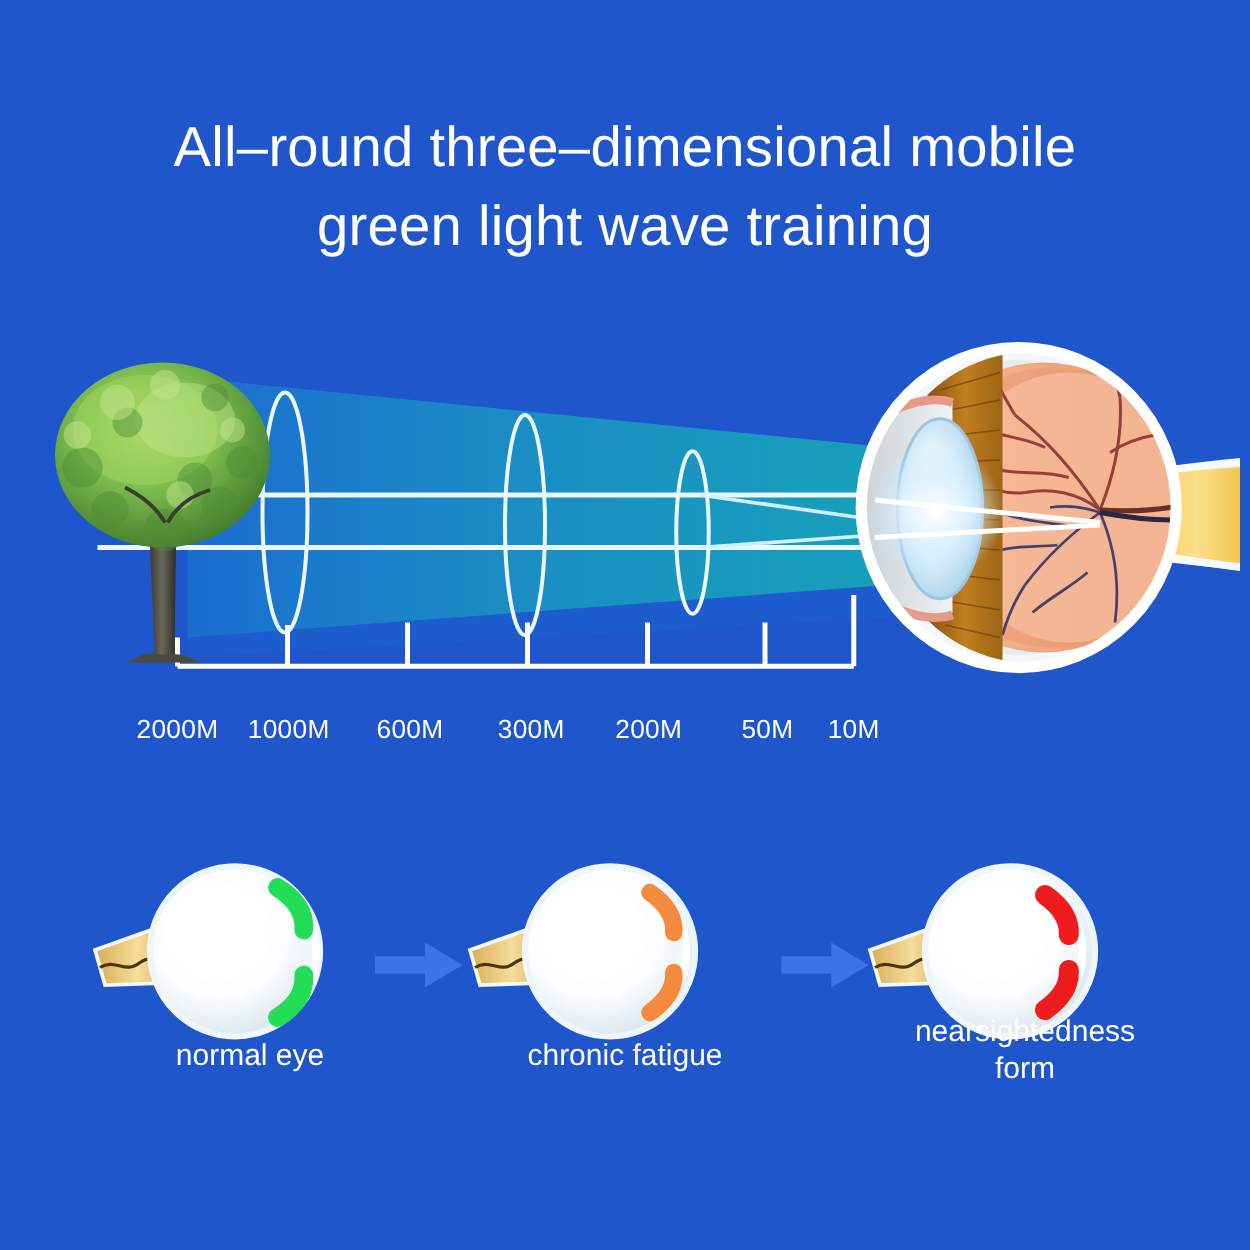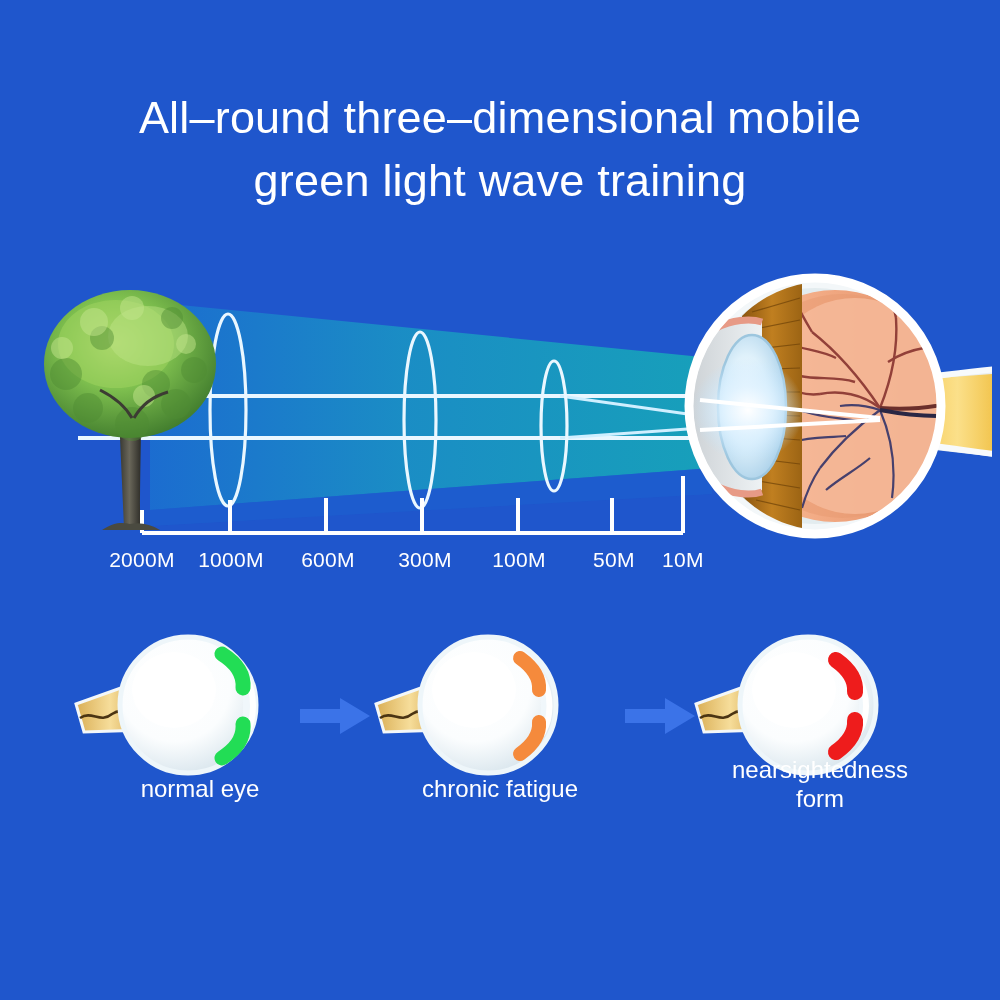--- a/index.html
+++ b/index.html
@@ -22,29 +22,29 @@
   }
   .title .ln{display:block;}
 
   
   .scene{position:absolute;left:0;top:258px;width:1000px;height:330px;}
 
   .tree{position:absolute;left:36px;top:20px;width:190px;height:255px;}
 
   .axis{position:absolute;left:0;top:0;width:1000px;height:330px;}
 
-  .dist-labels{position:absolute;left:0;top:548px;width:1000px;height:34px;}
+  .dist-labels{position:absolute;left:0;top:572px;width:1000px;height:34px;}
   .dist-labels span{
     position:absolute;color:#ffffff;font-size:21px;
     transform:translateX(-50%);white-space:nowrap;
     font-weight:400;letter-spacing:.3px;
   }
 
   
-  .eyes{position:absolute;left:0;top:612px;width:1000px;height:230px;}
+  .eyes{position:absolute;left:0;top:668px;width:1000px;height:230px;}
   .eye-unit{position:absolute;top:0;width:260px;height:185px;}
   .eye-cap{
     position:absolute;width:340px;text-align:center;color:#fff;
     font-size:24px;line-height:29px;left:50%;transform:translateX(-50%);
   }
   .arrow{position:absolute;top:84px;width:70px;height:40px;}
 </style>
 </head>
 <body>
 
@@ -240,21 +240,21 @@
         <path d="M98,140 C106,126 118,118 132,114"></path>
       </g>
     </svg>
   </div>
 
   <div class="dist-labels">
     <span style="left:142px">2000M</span>
     <span style="left:231px">1000M</span>
     <span style="left:328px">600M</span>
     <span style="left:425px">300M</span>
-    <span style="left:519px">100M</span>
+    <span style="left:519px">200M</span>
     <span style="left:614px">50M</span>
     <span style="left:683px">10M</span>
   </div>
 
   <div class="eyes">
 
     <div class="eye-unit" style="left:70px">
       <svg viewBox="0 0 260 185" width="260" height="185">
         <defs>
           <radialGradient id="globe1" cx="40%" cy="36%" r="66%">

